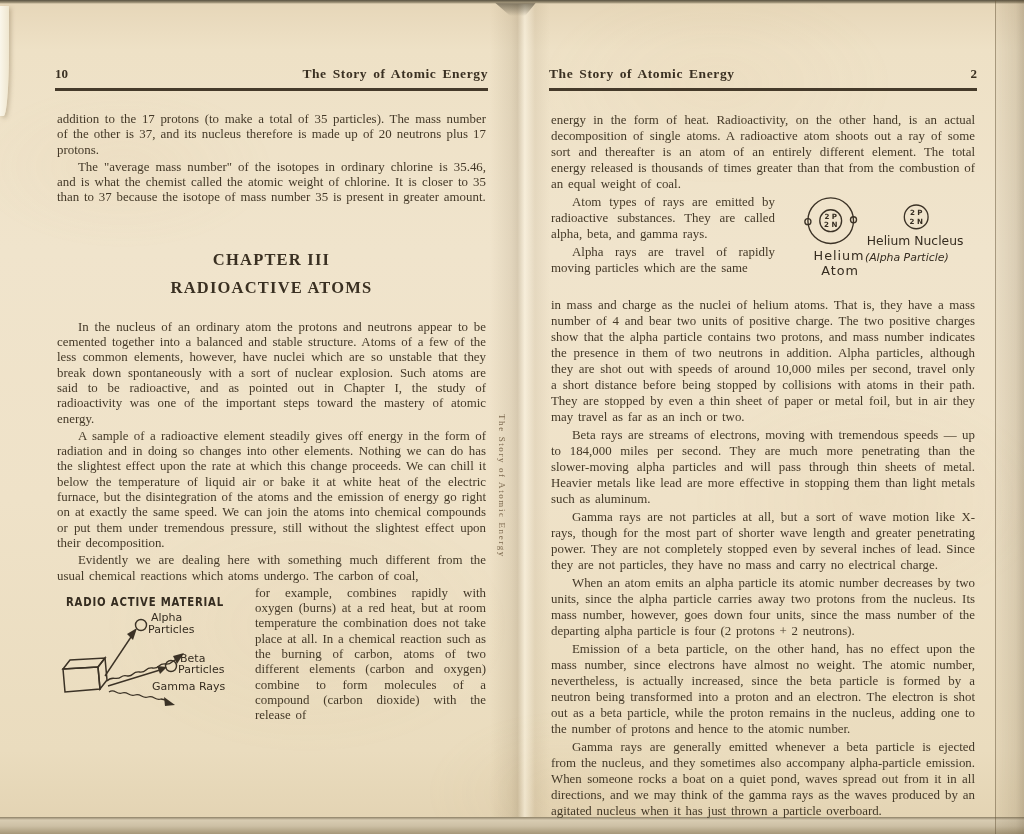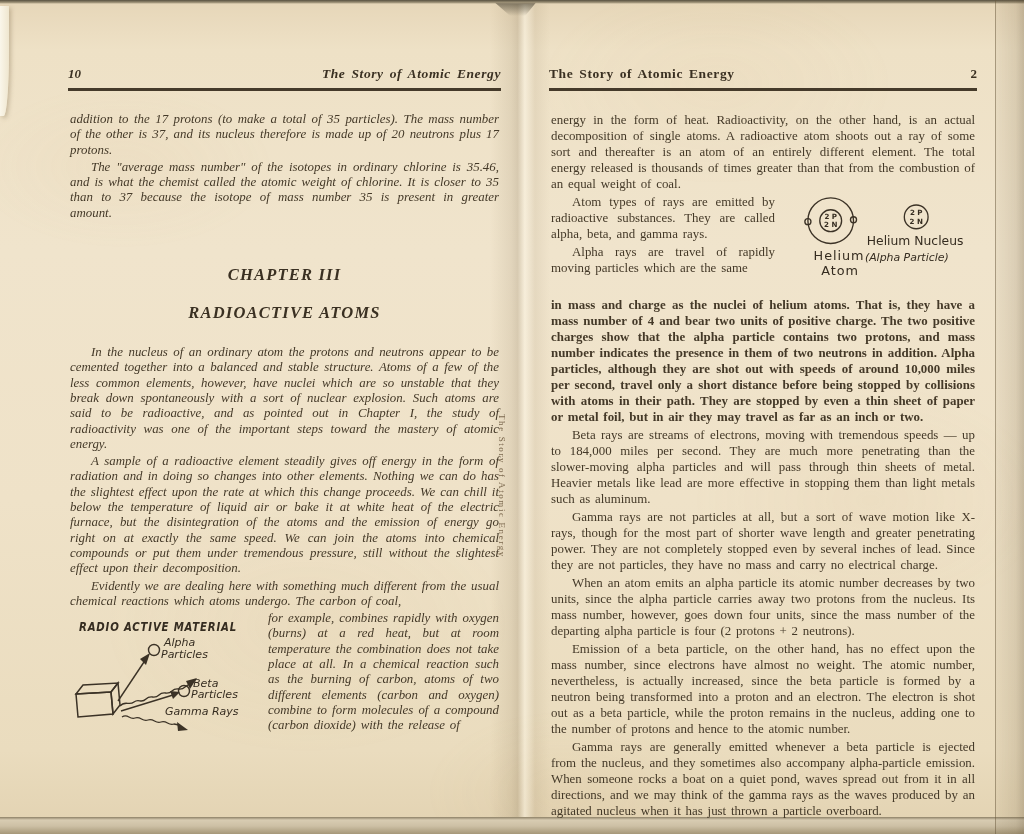--- a/index.html
+++ b/index.html
@@ -25,38 +25,38 @@
   .gutter{position:absolute;left:490px;top:4px;width:60px;height:813px;pointer-events:none;
     background:linear-gradient(90deg,rgba(100,80,50,0) 0%,rgba(100,80,50,.10) 35%,rgba(90,70,42,.16) 46%,
       rgba(255,250,236,.45) 58%,rgba(100,80,50,.08) 75%,rgba(100,80,50,0) 100%);}
   .gutter-notch{position:absolute;left:492px;top:0px;width:46px;height:16px;
     background:linear-gradient(180deg,rgba(87,80,63,.85),rgba(87,80,63,0));
     clip-path:polygon(0 0,100% 0,72% 100%,40% 100%);}
   .spine-text{position:absolute;left:497px;top:414px;height:180px;writing-mode:vertical-rl;
     font-size:9px;letter-spacing:1.6px;color:rgba(92,72,46,.78);filter:blur(.5px);white-space:nowrap;}
 
   .page{position:absolute;top:66px;color:#3e3426;}
-  .page.left{left:68px;width:433px;font-style:italic;}
+  .page.left{left:55px;width:433px;}
   .page.right{left:549px;width:428px;}
   .pg-header{display:flex;justify-content:space-between;align-items:baseline;
     border-bottom:3px solid #453a2a;padding-bottom:6px;color:#3a3022;}
   .pg-header .ttl{font-weight:bold;font-size:13.5px;letter-spacing:.6px;word-spacing:2px;}
   .pg-header .num{font-weight:bold;font-size:13px;}
   .body{margin-top:21px;}
   .para{margin:2px;text-align:justify;font-size:12.9px;line-height:15.3px;word-spacing:1.6px;color:#443928;}
   .rp .para{line-height:16px;}
   .indent{text-indent:21px;}
   .chapter{text-align:center;margin:44px 0 22px;}
   .ch-num,.ch-title{margin:0;font-size:16.5px;font-weight:bold;letter-spacing:1.2px;color:#3a3022;}
-  .ch-num{margin-bottom:18px;}
+  .ch-num{margin-bottom:8px;}
   .wrap-block{margin-top:1px;}
   .wrap-block::after{content:"";display:block;clear:both;}
   .float-left-diagram{float:left;width:190px;height:148px;margin:4px 10px 0 0;}
   .float-right-diagram{float:right;width:190px;height:95px;margin:2px 0 4px 12px;}
-  .clear{clear:both;font-weight:bold;}
+  .clear{clear:both;}
   svg{display:block;}
   .hand{font-family:"DejaVu Sans",sans-serif;}
 </style>
 </head>
 <body>
 
 <div class="scan">
   <div class="paper-texture"></div>
   <div class="gutter"></div>
   <div class="gutter-notch"></div>

